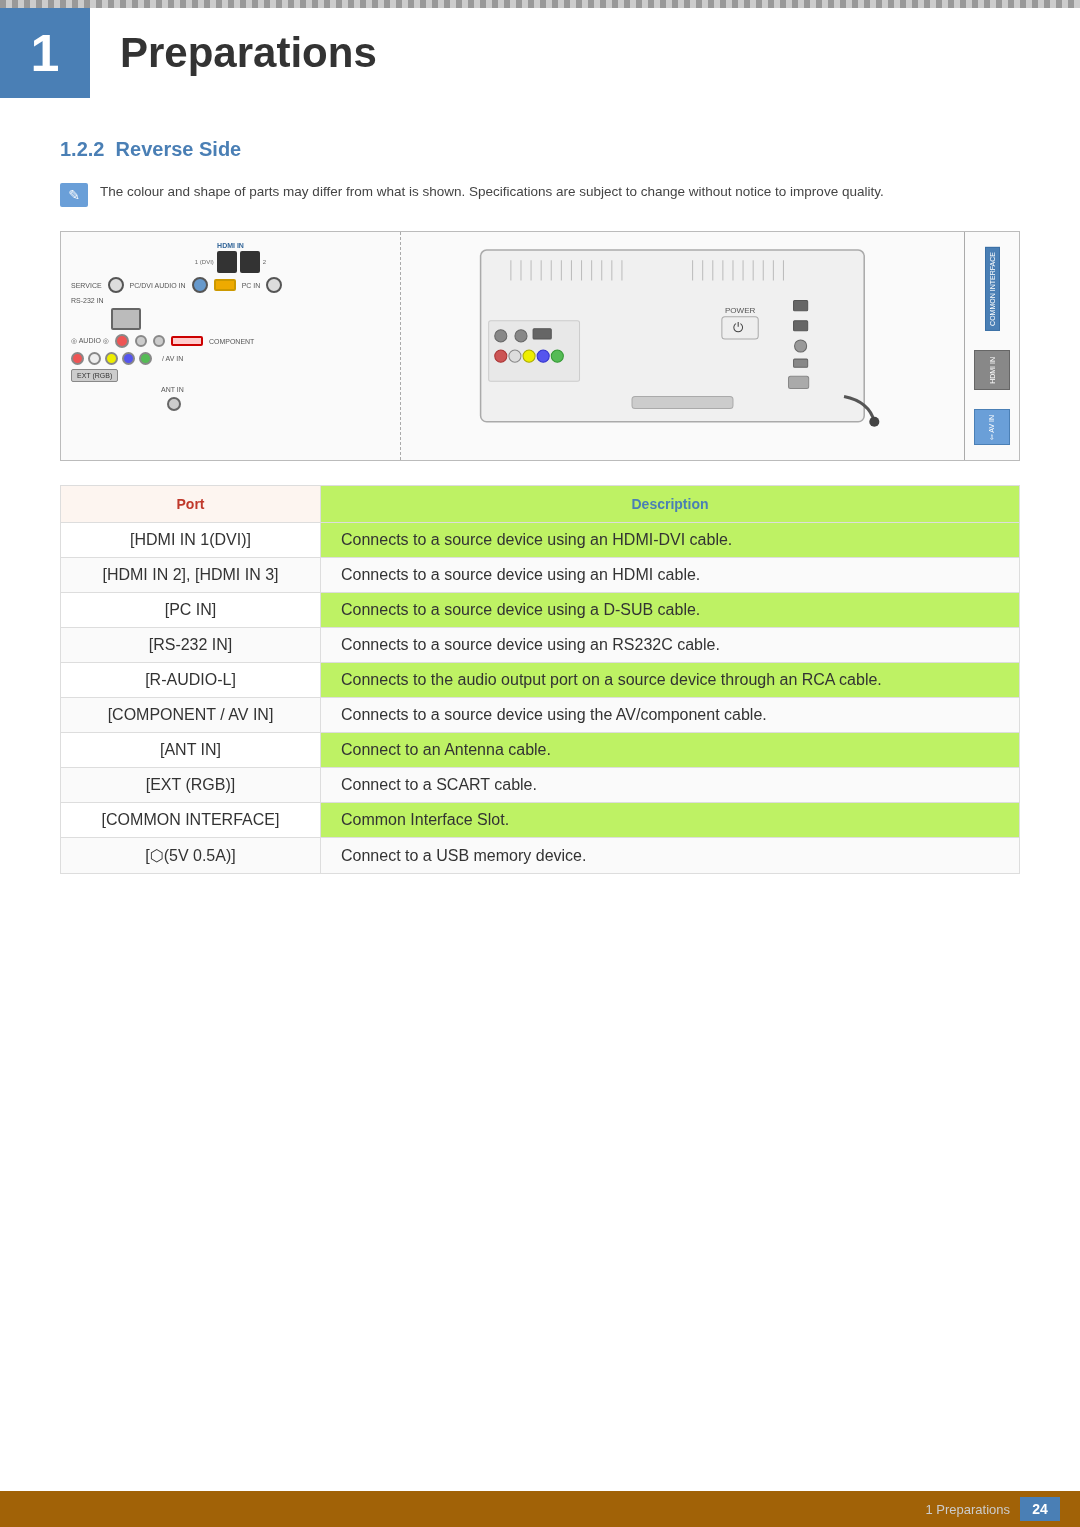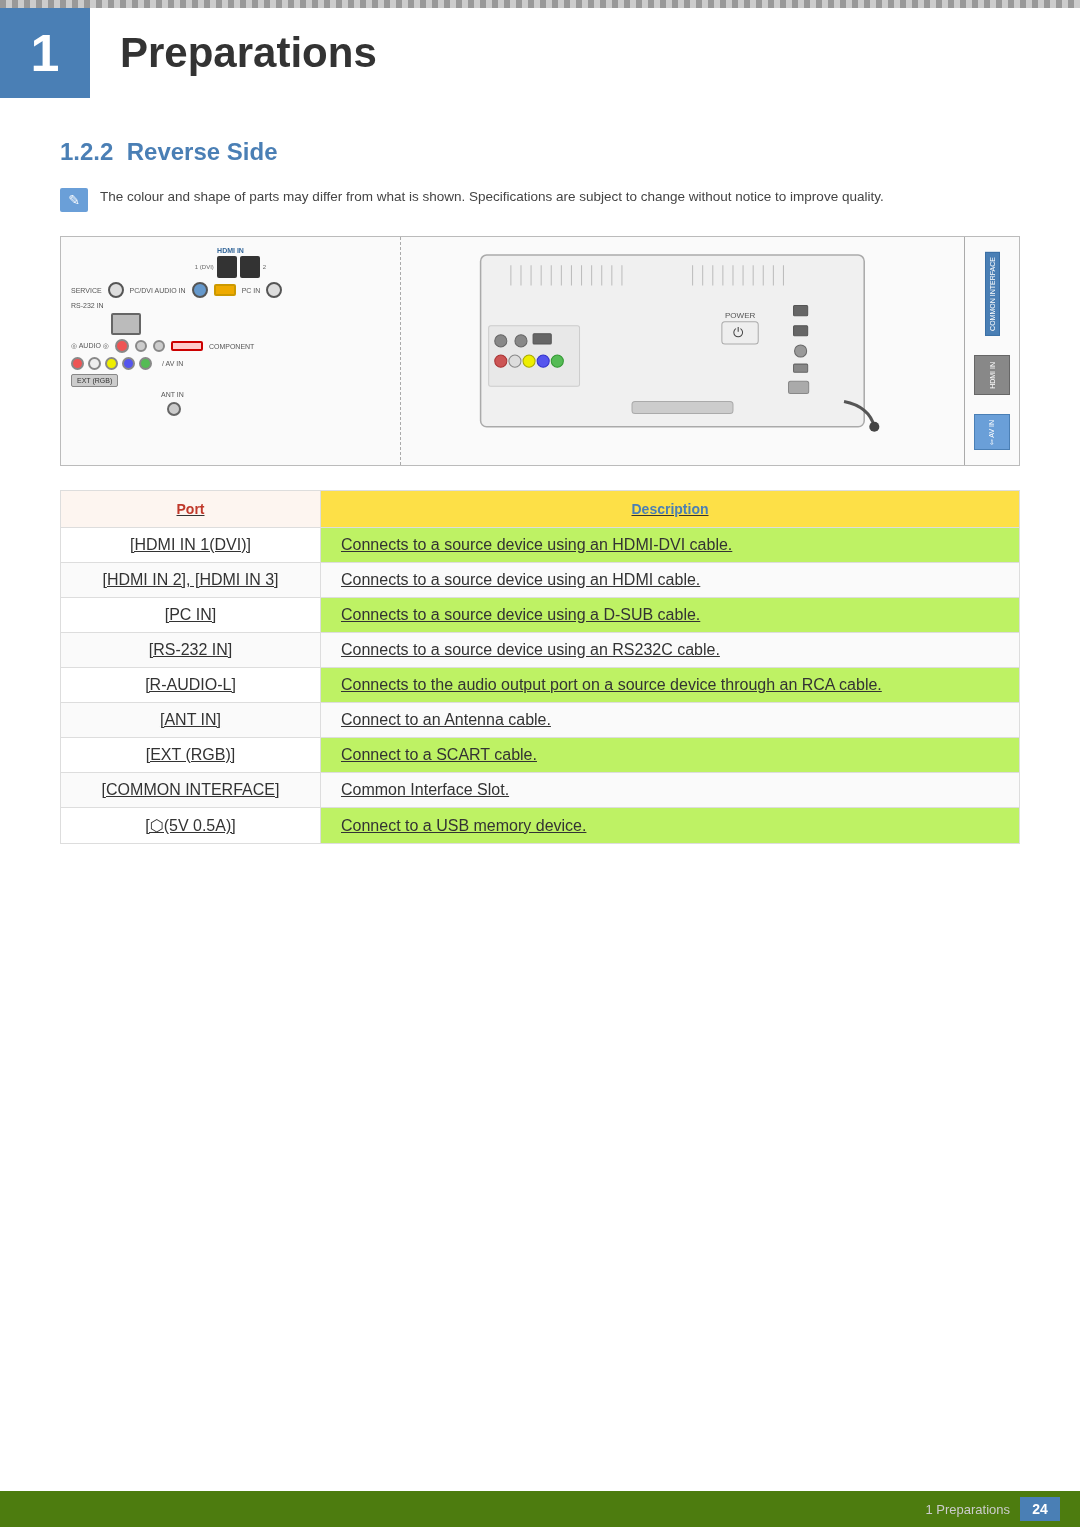--- a/index.html
+++ b/index.html
@@ -57,21 +57,21 @@
       width: 100%;
     }
 
     .content-area {
       padding: 0 60px;
     }
 
     
     .section-heading {
       color: #4a7fb5;
-      font-size: 24px;
+      font-size: 20px;
       font-weight: bold;
       margin-bottom: 20px;
       margin-top: 30px;
     }
 
     
     .note-box {
       display: flex;
       align-items: flex-start;
       margin-bottom: 24px;
@@ -201,36 +201,35 @@
       transform: rotate(180deg);
       padding: 4px 2px;
       border: 1px solid #3a6fa5;
     }
 
     
     .ports-table {
       width: 100%;
       border-collapse: collapse;
       margin-top: 10px;
-      text-decoration: underline;
     }
     .ports-table th {
       padding: 10px 20px;
       font-weight: bold;
       border: 1px solid #ddd;
       text-align: center;
     }
     .th-port {
       color: #c0392b;
       background: #fdf5f0;
       width: 260px;
     }
     .th-desc {
       color: #4a7fb5;
-      background: #fde047;
+      background: #bef264;
     }
     .ports-table td {
       padding: 8px 20px;
       border: 1px solid #ddd;
       font-size: 16px;
       color: #333;
     }
     .td-port {
       text-align: center;
       background: #fff;
@@ -242,21 +241,21 @@
       background: #fafafa;
     }
 
     
     .page-footer {
       position: absolute;
       bottom: 0;
       left: 0;
       right: 0;
       height: 36px;
-      background: #4d7c0f;
+      background: #a16207;
       display: flex;
       align-items: center;
       justify-content: flex-end;
       padding: 0 20px;
       gap: 10px;
     }
     .footer-text {
       color: #ccc;
       font-size: 13px;
     }
@@ -468,20 +467,24 @@
         </tr>
         <tr>
           <td class="td-port">[RS-232 IN]</td>
           <td class="td-desc">Connects to a source device using an RS232C cable.</td>
         </tr>
         <tr>
           <td class="td-port">[R-AUDIO-L]</td>
           <td class="td-desc">Connects to the audio output port on a source device through an RCA cable.</td>
         </tr>
         <tr>
+          <td class="td-port">[COMPONENT / AV IN]</td>
+          <td class="td-desc">Connects to a source device using the AV/component cable.</td>
+        </tr>
+        <tr>
           <td class="td-port">[ANT IN]</td>
           <td class="td-desc">Connect to an Antenna cable.</td>
         </tr>
         <tr>
           <td class="td-port">[EXT (RGB)]</td>
           <td class="td-desc">Connect to a SCART cable.</td>
         </tr>
         <tr>
           <td class="td-port">[COMMON INTERFACE]</td>
           <td class="td-desc">Common Interface Slot.</td>

